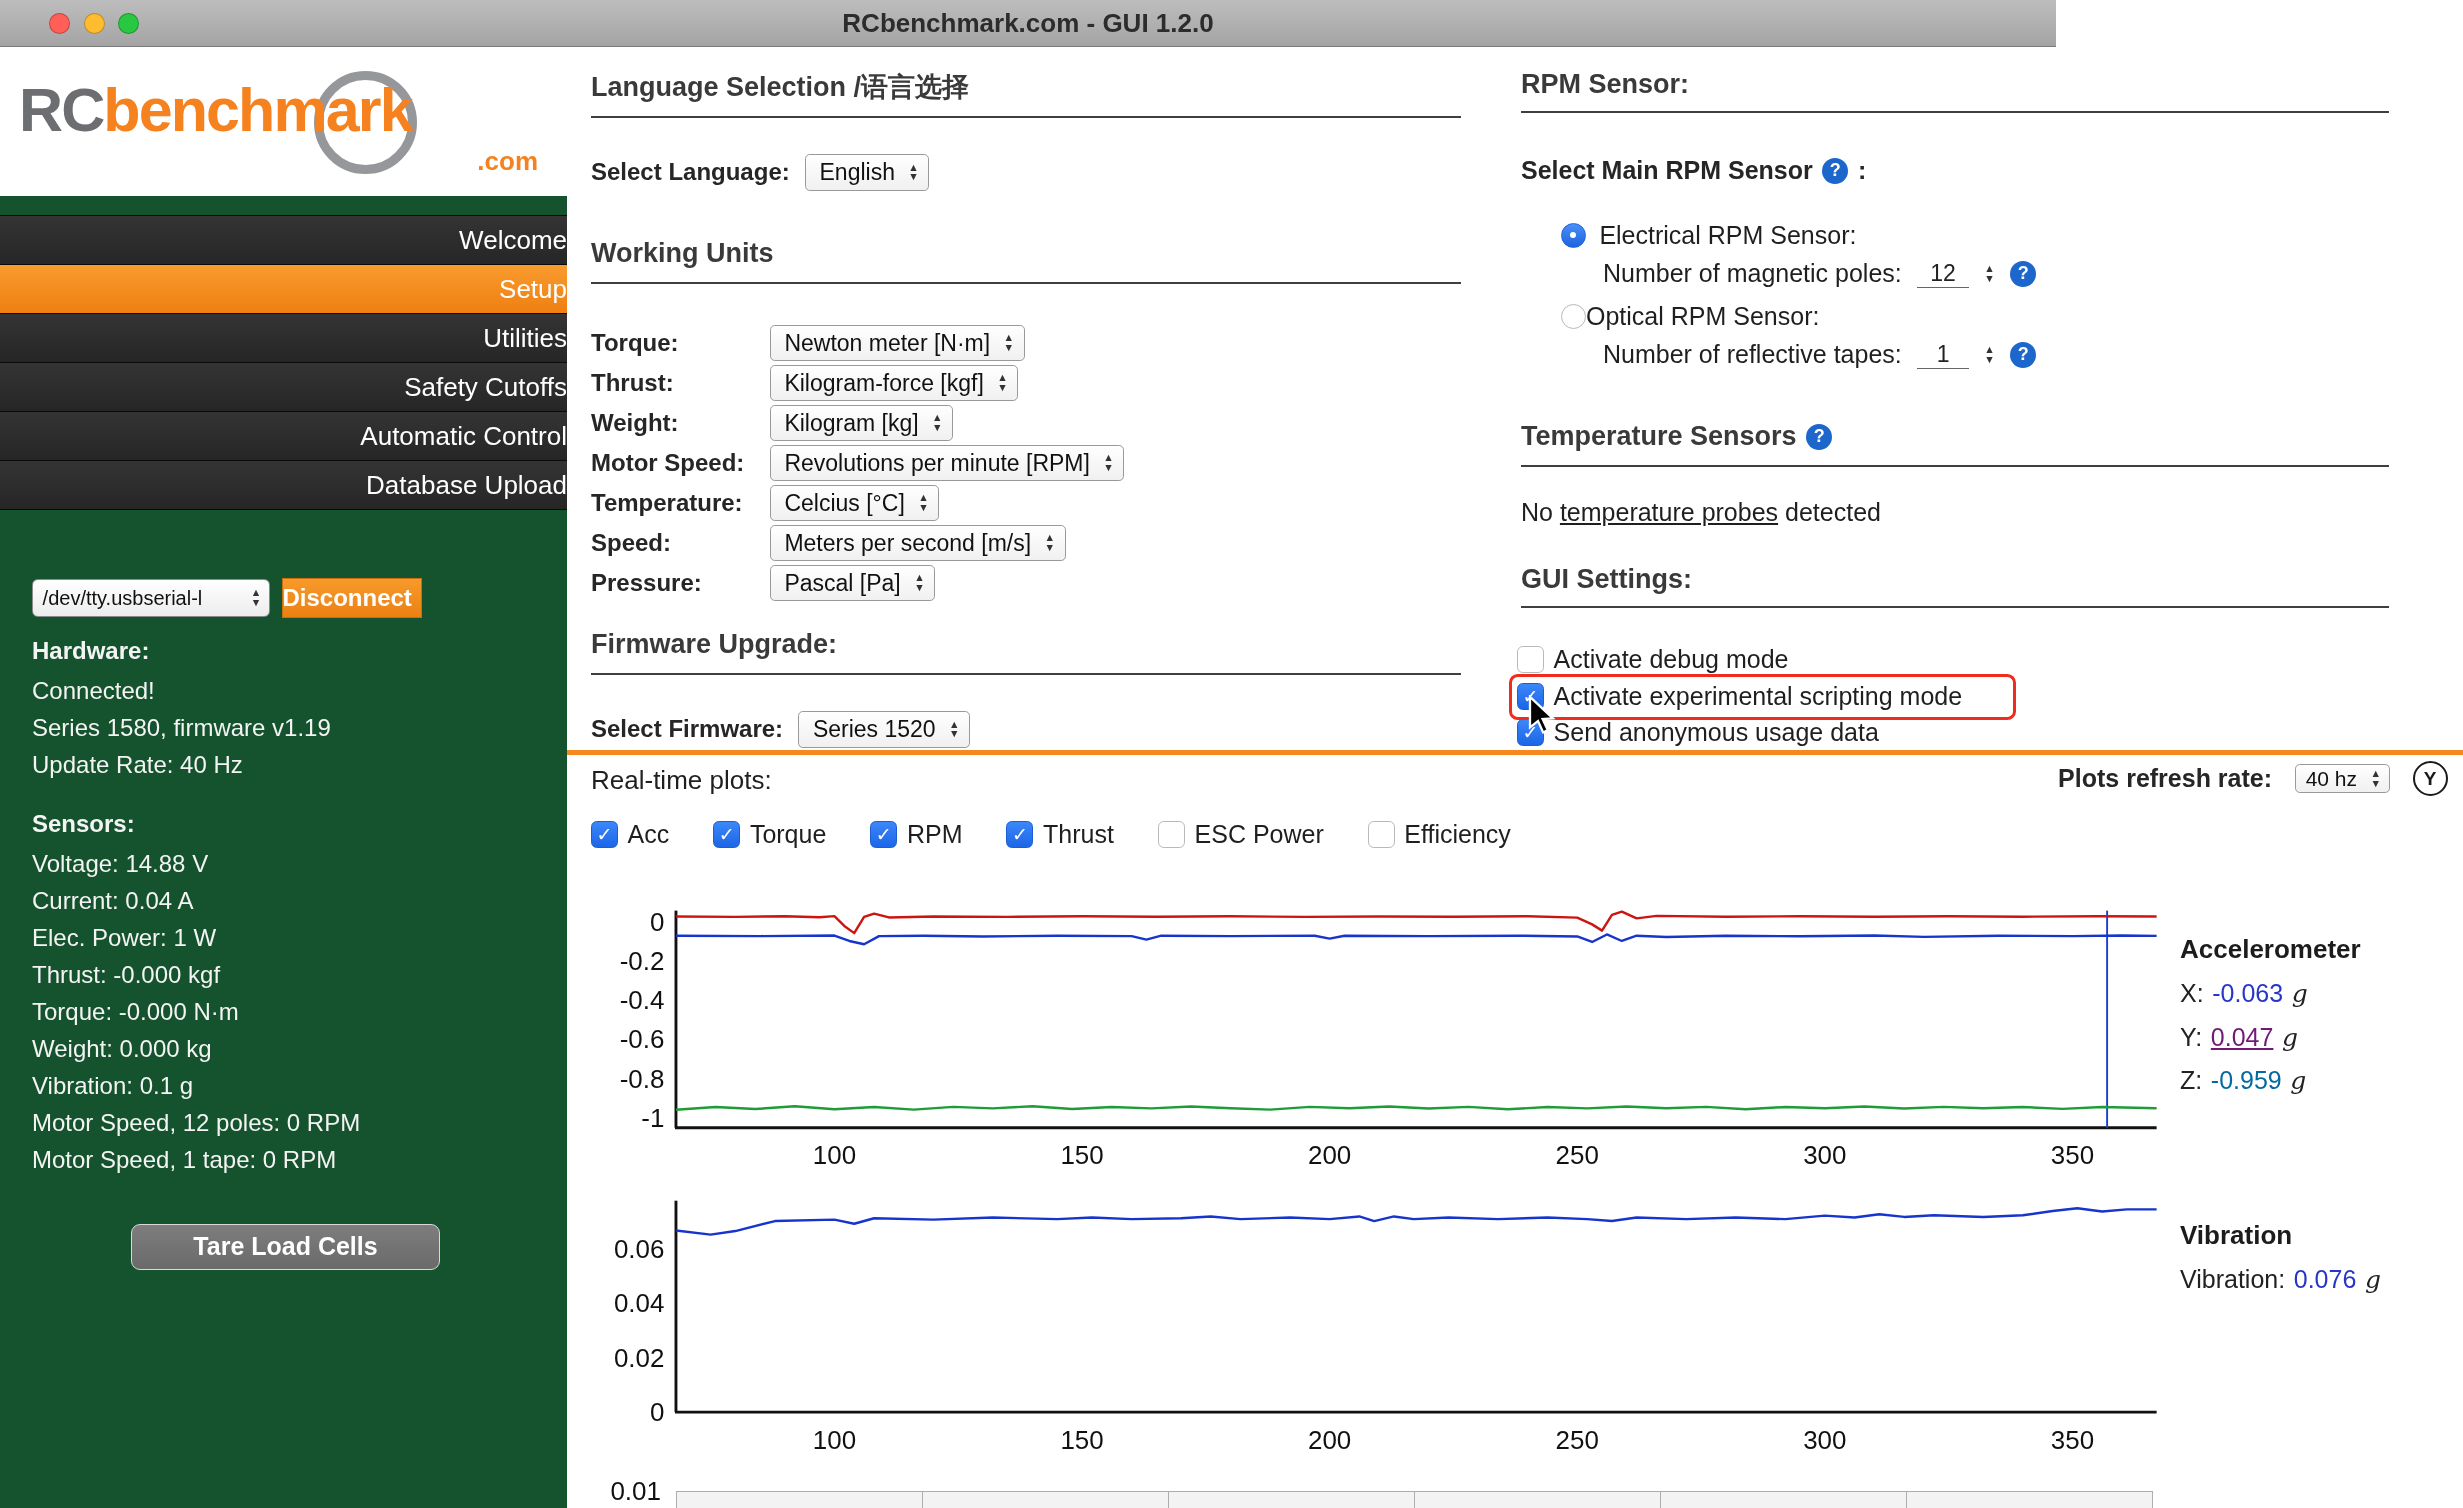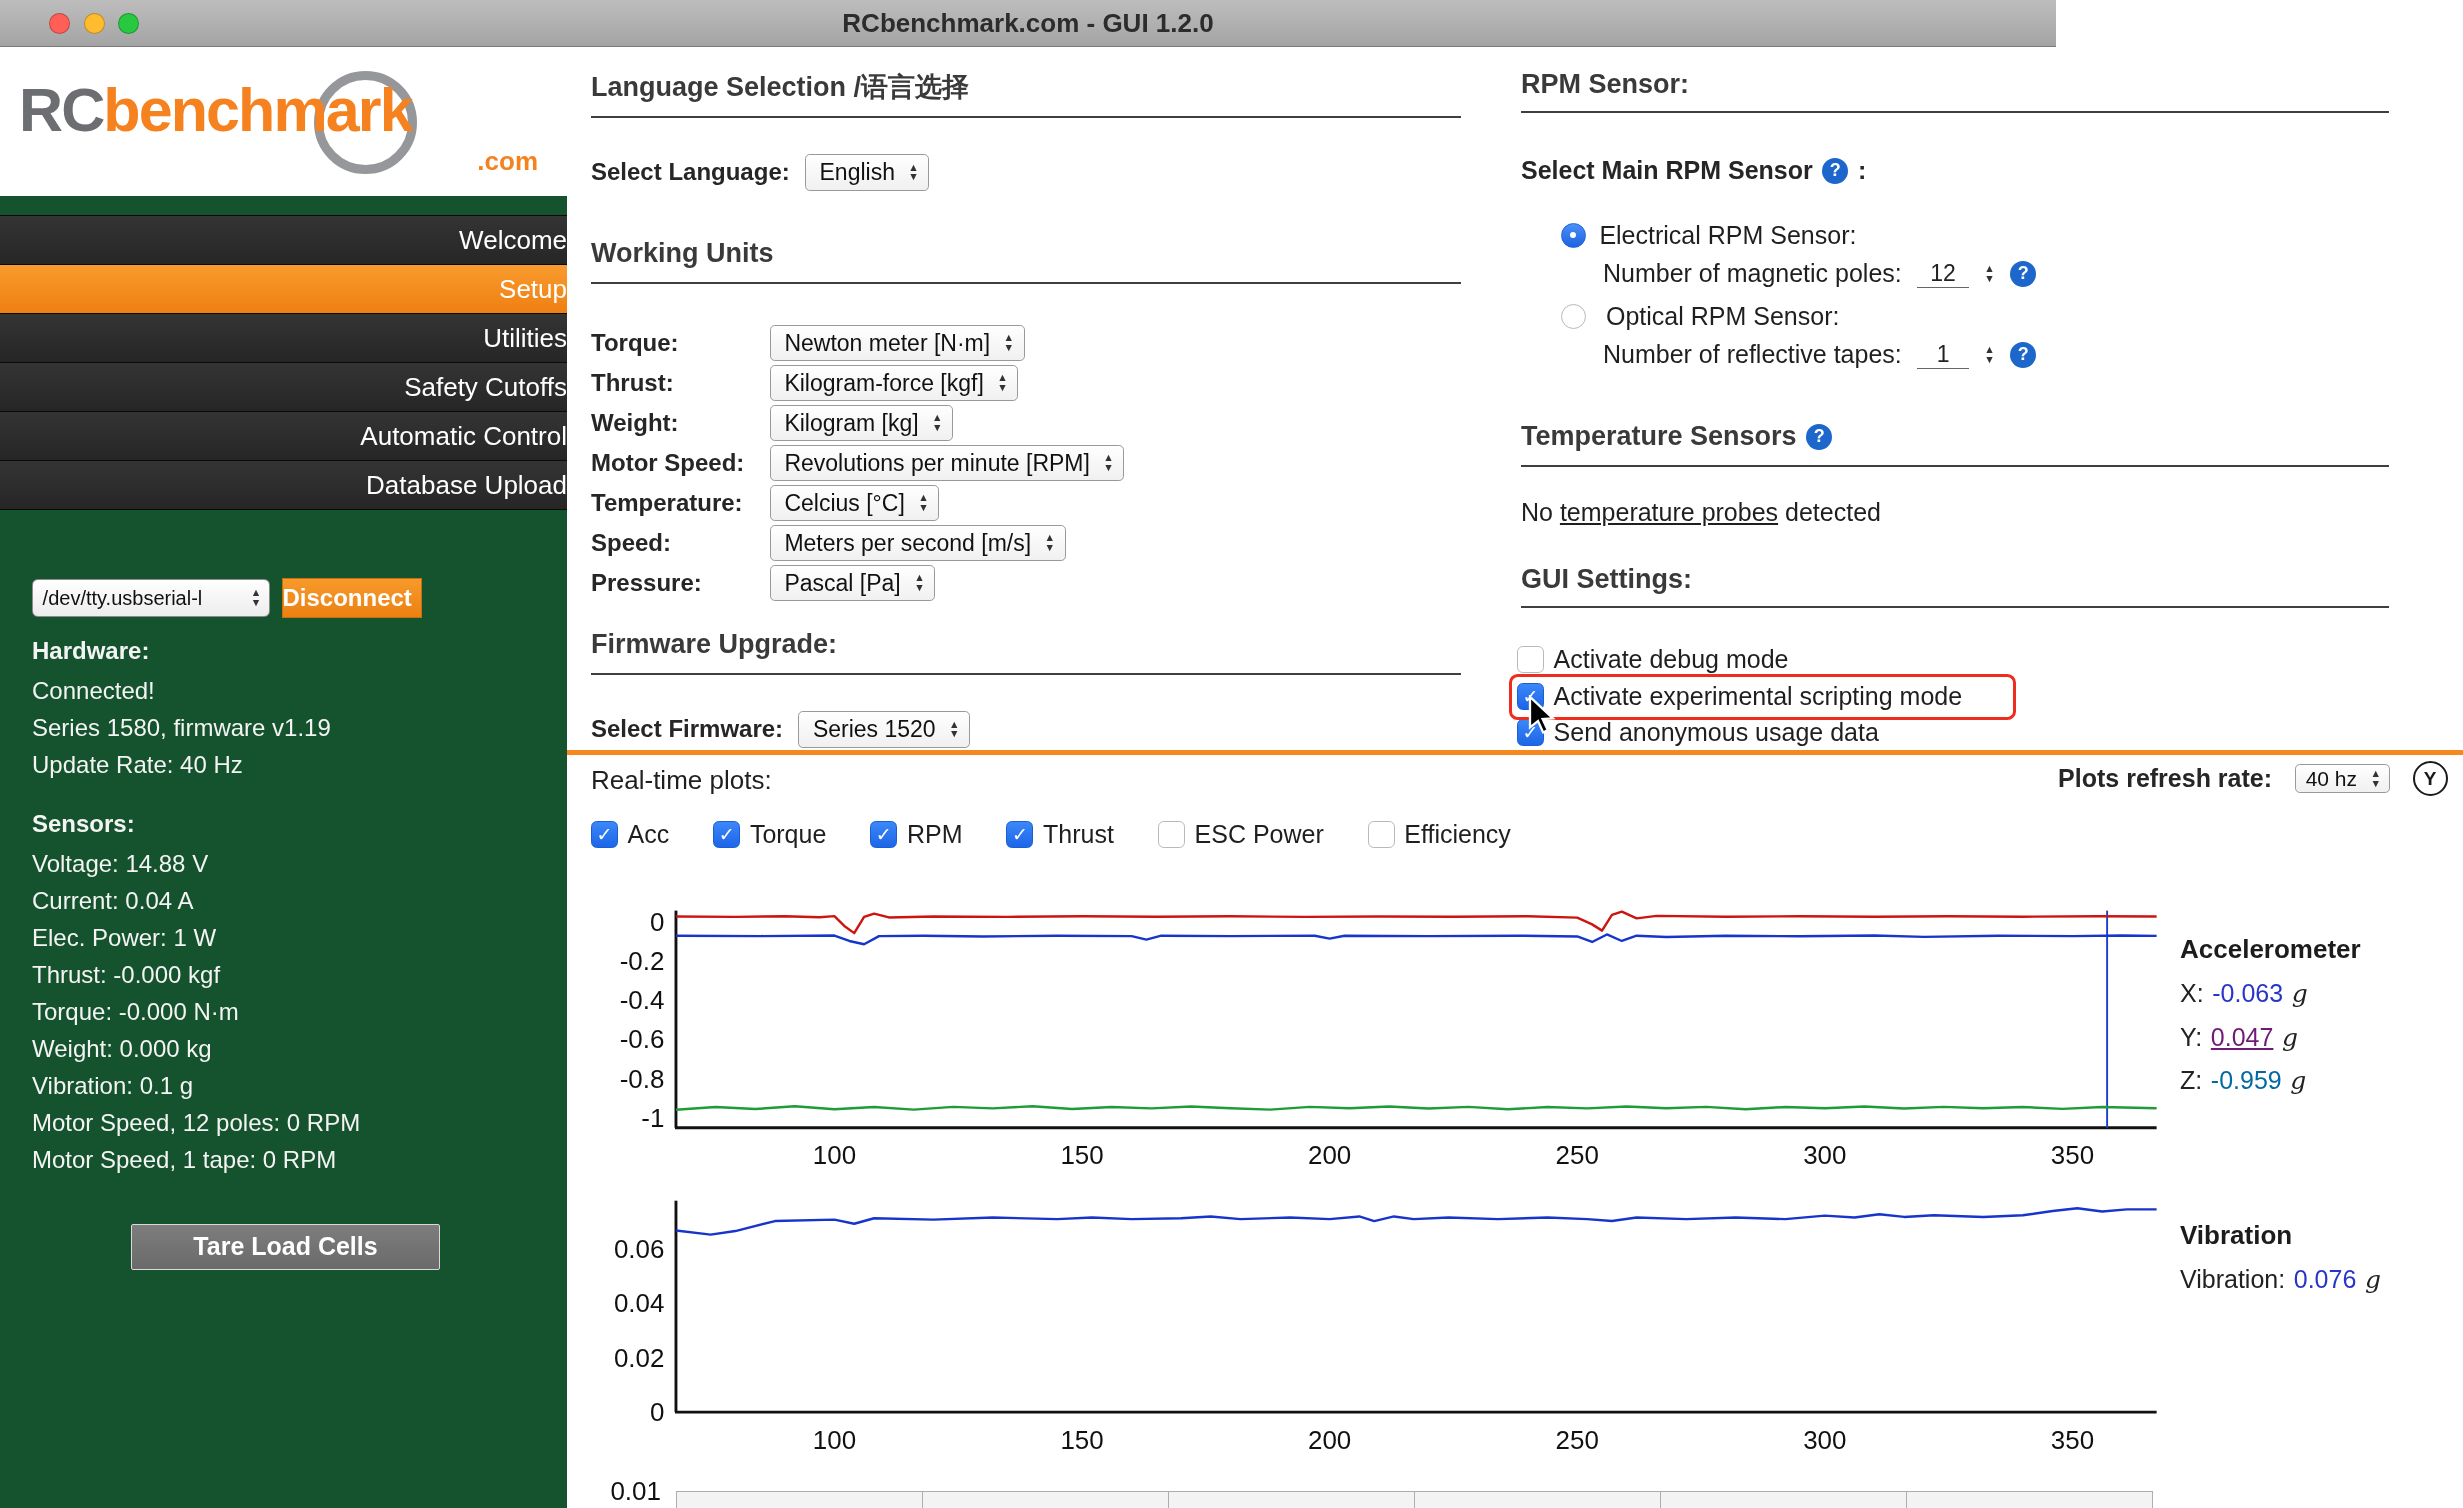--- a/index.html
+++ b/index.html
@@ -30,21 +30,21 @@
   .portrow{position:absolute;left:32px;top:532px;display:flex;gap:11.5px;align-items:center}
   .portsel{display:flex;align-items:center;justify-content:space-between;gap:7.7px;width:238px;height:38px;
     background:linear-gradient(#fff,#ededed);border:1px solid #8b8b8b;border-radius:5.8px;color:#111;
     font-size:20px;padding:0 7.7px 0 9.6px;box-sizing:border-box;white-space:nowrap;overflow:hidden;cursor:pointer}
   .btn-disconnect{width:140px;height:40px;line-height:38px;text-align:left;background:linear-gradient(#f79a2b,#ec8013);
     border:1.9px solid #c9700e;color:#fff;font-weight:bold;font-size:24px;box-sizing:border-box;cursor:pointer}
   .sideblock{position:absolute;left:32px;font-size:24px;color:#f4f4f4}
   .sideblock .bh{font-weight:bold;line-height:42px}
   .sideblock .bl{line-height:37px}
   .btn-tare{position:absolute;left:131px;top:1178px;width:309px;height:46px;line-height:42px;text-align:center;
-    background:linear-gradient(#7d7d7d,#6a6a6a);border:1.9px solid #d9d9d9;border-radius:2px;color:#fff;
+    background:linear-gradient(#7d7d7d,#6a6a6a);border:1.9px solid #d9d9d9;border-radius:9px;color:#fff;
     font-weight:bold;font-size:25px;box-sizing:border-box;cursor:pointer}
 
   
   .main{position:absolute;left:567px;top:46px;width:1896px;height:1462px;background:#fff;overflow:hidden}
   .h1{font-size:27px;font-weight:bold;color:#3a3a3a;white-space:nowrap}
   .hr{height:1.9px;background:#3f3f3f}
   .lb{font-weight:bold;font-size:24px;color:#262626;white-space:nowrap}
   .row{display:flex;align-items:center}
 
   .sel{display:inline-flex;align-items:center;gap:13.4px;background:linear-gradient(#fff,#f0f0f0);
@@ -274,21 +274,21 @@
   <div class="abs row" style="left:1036px;top:213px;gap:15.4px">
     <span class="txt26">Number of magnetic poles:</span>
     <span class="numv">12</span>
     <span class="spin">
         <span>▲</span>
         <span>▼</span>
       </span>
     <span class="help">?</span>
   </div>
 
-  <div class="abs row" style="left:994px;top:256px;gap:20px">
+  <div class="abs row" style="left:994px;top:256px;gap:0">
     <span class="radio"></span>
     <span class="txt26">Optical RPM Sensor:</span>
   </div>
   <div class="abs row" style="left:1036px;top:294px;gap:15.4px">
     <span class="txt26">Number of reflective tapes:</span>
     <span class="numv">1</span>
     <span class="spin">
         <span>▲</span>
         <span>▼</span>
       </span>

